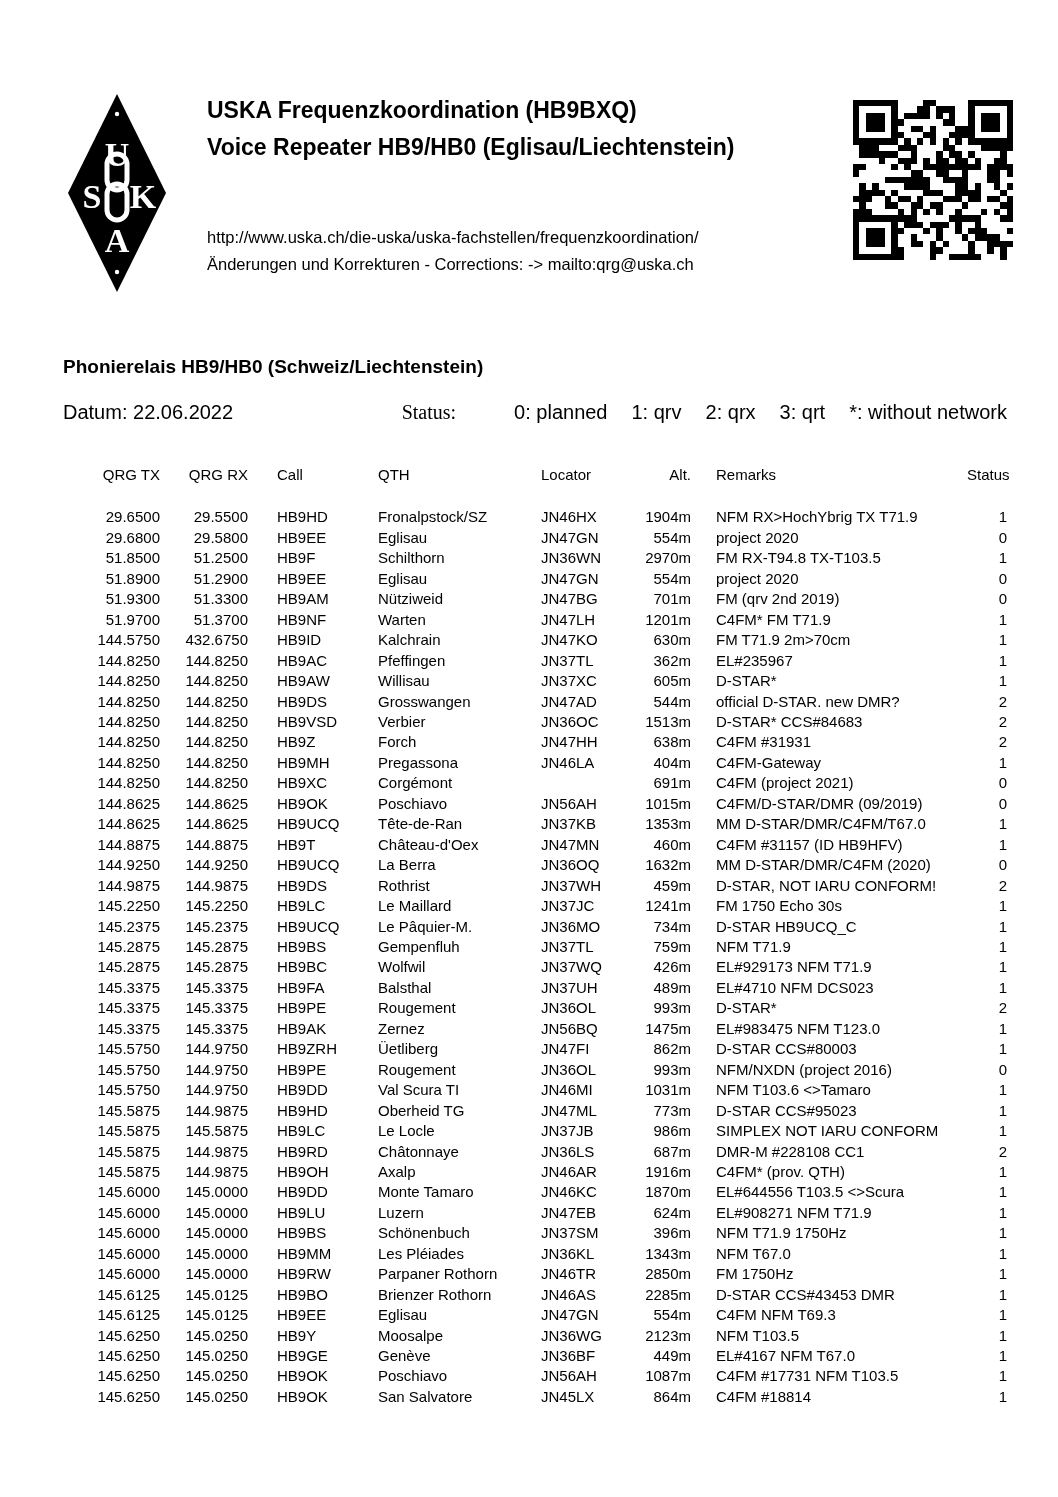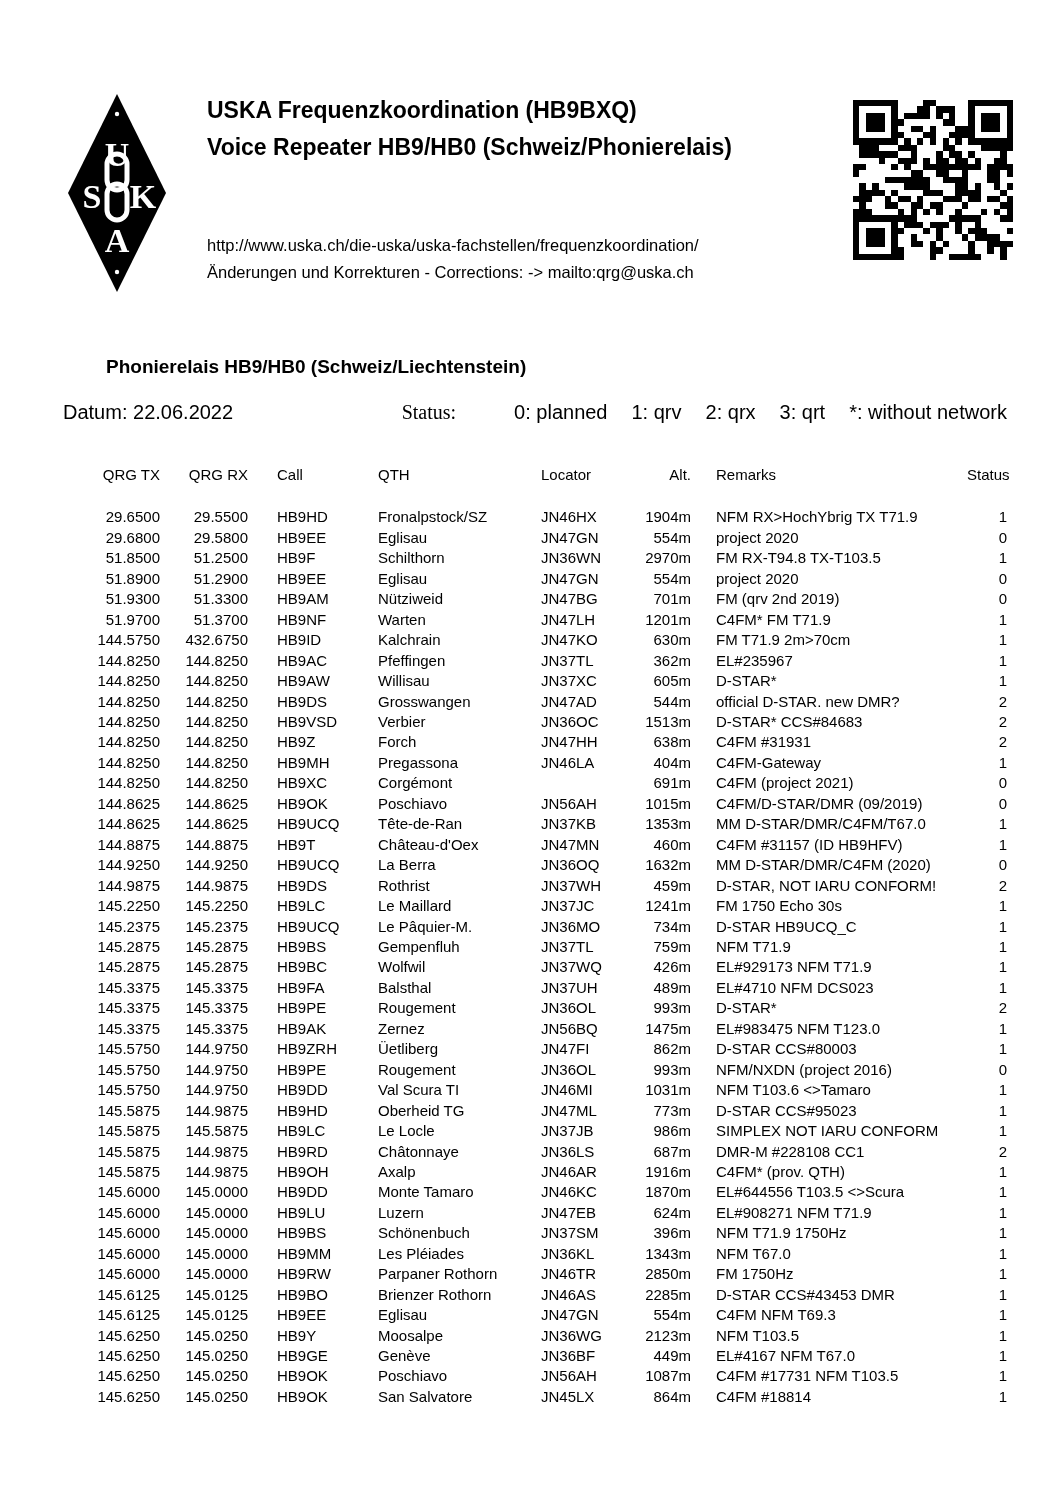--- a/index.html
+++ b/index.html
@@ -7,26 +7,26 @@
     width:1058px; height:1497px;
     background:#ffffff; color:#000000;
     font-family:"Liberation Sans", sans-serif;
     position:relative; overflow:hidden;
   }
 
   
   .logo { position:absolute; left:66px; top:92px; width:102px; height:202px; }
   .title-block { position:absolute; left:207px; top:92px; width:650px; }
   .title-line { font-weight:bold; font-size:23px; line-height:37px; white-space:nowrap; }
-  .links-block { position:absolute; left:207px; top:232px; width:650px; }
+  .links-block { position:absolute; left:207px; top:224px; width:650px; }
   .link-line { font-size:16.5px; line-height:27px; white-space:nowrap; }
   .qr { position:absolute; left:853px; top:100px; width:160px; height:160px; }
 
   
-  .section-heading { position:absolute; left:63px; top:356px; font-size:19px; font-weight:bold; white-space:nowrap;margin-left:43px; }
+  .section-heading { position:absolute; left:63px; top:356px; font-size:19px; font-weight:bold; white-space:nowrap; }
   .meta { position:absolute; left:63px; top:401px; width:944px; display:flex; justify-content:space-between; font-size:20px; white-space:nowrap; }
   .legend { display:flex; }
   .legend .lab { margin-right:34px;font-family:Liberation Serif, serif; }
   .legend .item { margin-left:24px; }
   .legend .item:first-of-type { margin-left:0; }
 
   
   .table-wrap { position:absolute; left:63px; top:465px; width:944px; }
   table { border-collapse:collapse; width:100%; table-layout:fixed; font-size:15px; }
   th, td { padding:0; height:20.45px; line-height:20.45px; white-space:nowrap; overflow:visible; }
@@ -49,21 +49,21 @@
       <text x="26" y="116" text-anchor="middle" font-family="Liberation Serif, serif" font-size="34" font-weight="bold" fill="#ffffff">S</text>
       <text x="77" y="116" text-anchor="middle" font-family="Liberation Serif, serif" font-size="34" font-weight="bold" fill="#ffffff">K</text>
       <text x="51" y="160" text-anchor="middle" font-family="Liberation Serif, serif" font-size="34" font-weight="bold" fill="#ffffff">A</text>
       <rect x="41" y="62" width="20" height="36" rx="10" fill="none" stroke="#ffffff" stroke-width="5"></rect>
       <rect x="41" y="92" width="20" height="36" rx="10" fill="none" stroke="#ffffff" stroke-width="5"></rect>
     </svg>
   </div>
 
   <div class="title-block">
     <div class="title-line">USKA Frequenzkoordination (HB9BXQ)</div>
-    <div class="title-line">Voice Repeater HB9/HB0 (Schweiz/Phonierelais)</div>
+    <div class="title-line">Voice Repeater HB9/HB0 (Eglisau/Liechtenstein)</div>
   </div>
   <div class="links-block">
     <div class="link-line">http://www.uska.ch/die-uska/uska-fachstellen/frequenzkoordination/</div>
     <div class="link-line">Änderungen und Korrekturen - Corrections: -&gt; mailto:qrg@uska.ch</div>
   </div>
 
   <div class="qr" id="qr"><svg width="160" height="160" viewBox="0 0 25 25" shape-rendering="crispEdges" xmlns="http://www.w3.org/2000/svg">
         <g fill="#000">
           <rect x="0" y="0" width="1" height="1"></rect>
           <rect x="1" y="0" width="1" height="1"></rect>

